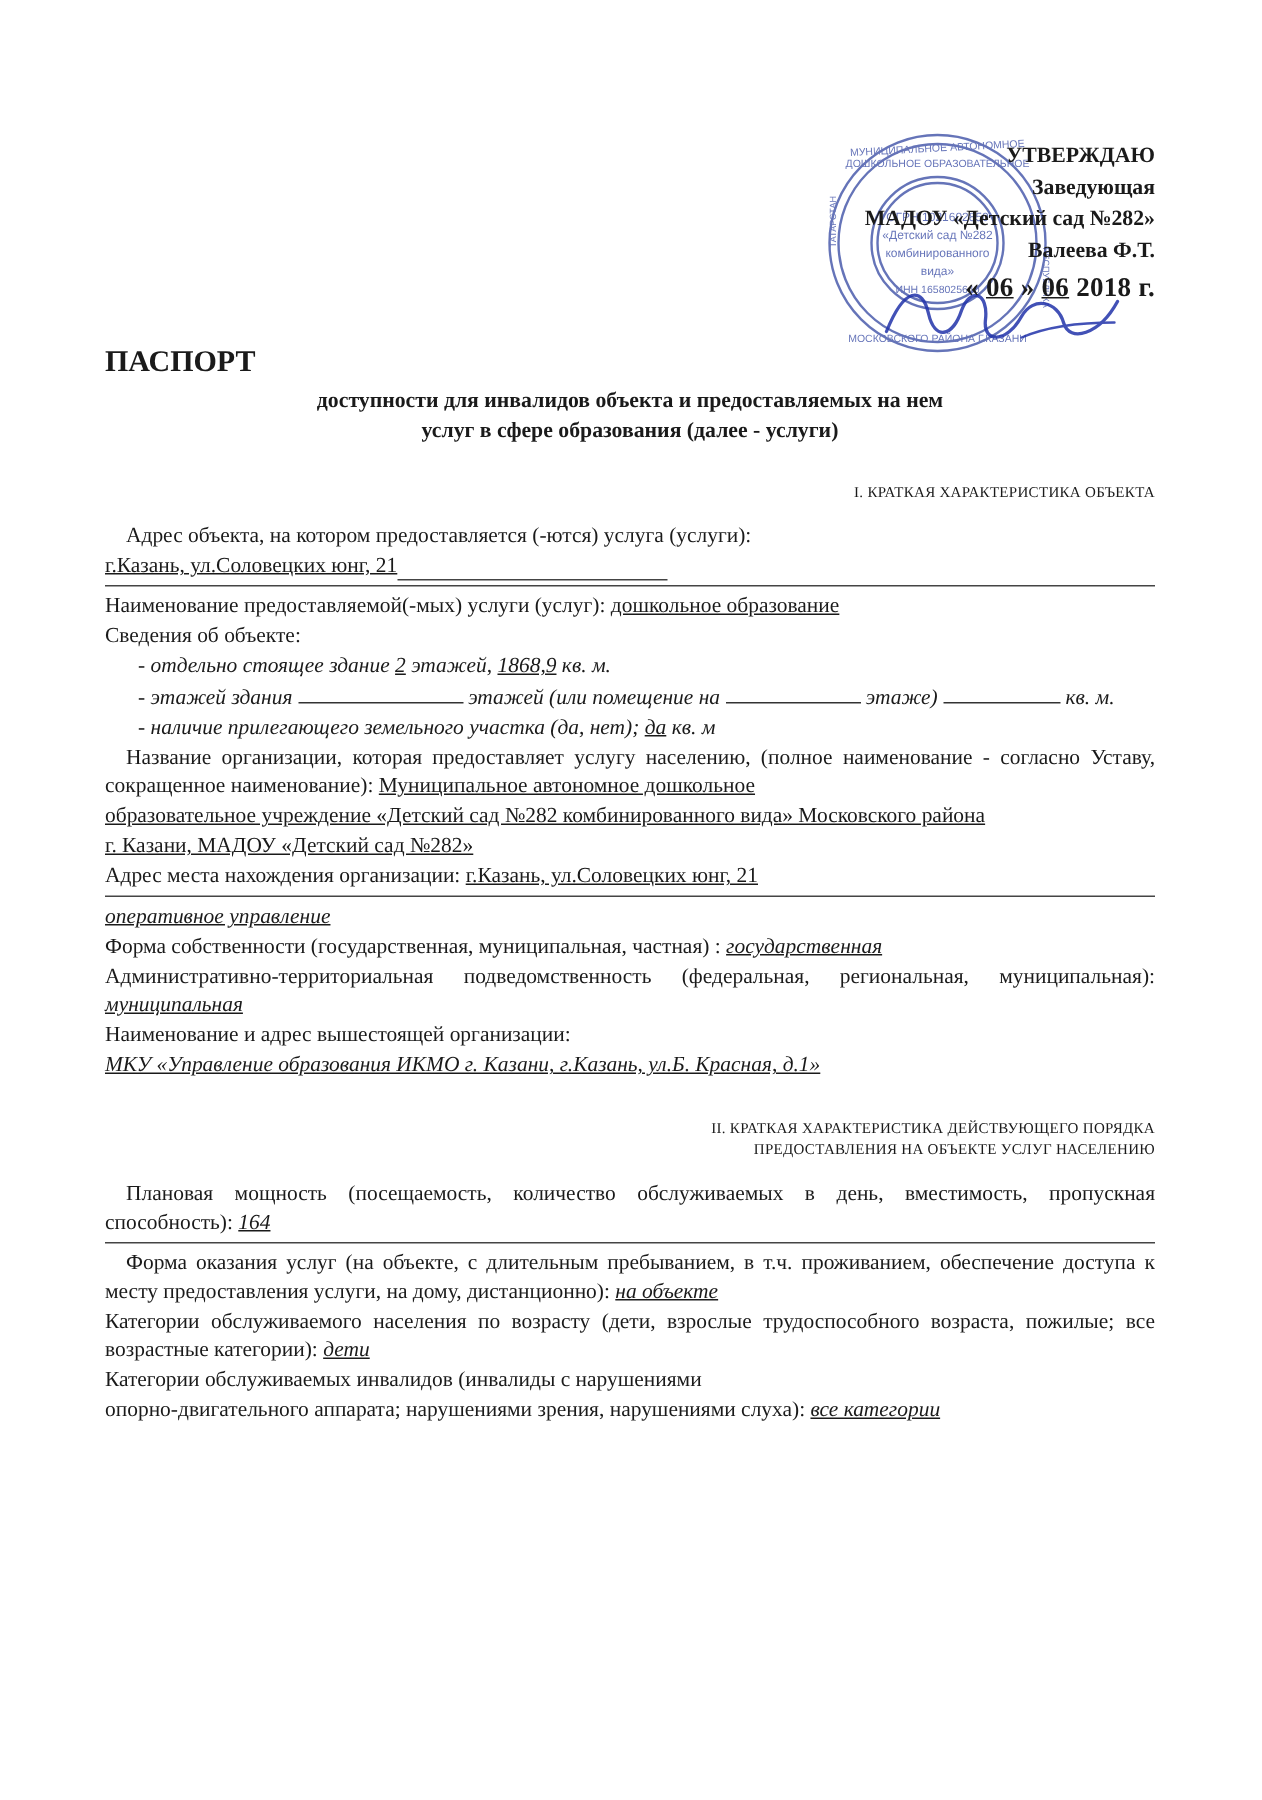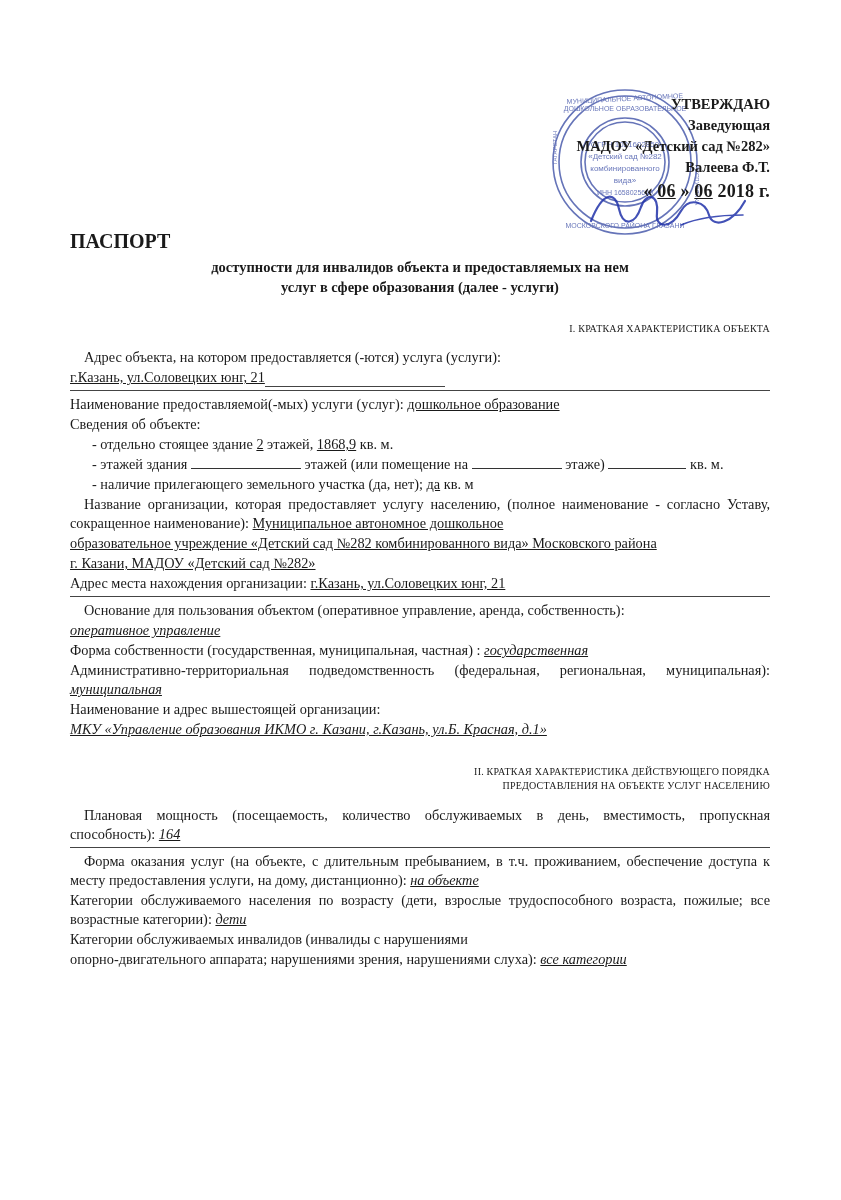--- a/index.html
+++ b/index.html
@@ -112,21 +112,21 @@
     border-top: 1px solid #444;
     margin: 3px 0 4px 0;
     height: 0;
   }
   .tail-rule {
     display: inline-block;
     border-bottom: 1px solid #444;
     height: 12px;
     vertical-align: bottom;
   }
-  .sub { padding-left: 22px; }
+  .sub { padding-left: 22px; font-style: italic; }
 </style>
 </head>
 <body>
 
 <div class="page">
 
   <svg class="stamp" viewBox="0 0 160 155">
     <g fill="none" stroke="#2b3f9e" stroke-width="1.6">
       <circle cx="80" cy="77" r="72"></circle>
       <circle cx="80" cy="77" r="66"></circle>
@@ -224,23 +224,20 @@
     <p class="line">
       <span class="val">г. Казани, МАДОУ «Детский сад №282»</span>
     </p>
 
     <p class="line">
       <span>Адрес места нахождения организации:</span>
       <span class="val">г.Казань, ул.Соловецких юнг, 21</span>
     </p>
     <hr class="fullrule">
 
-    <p class="line just indent">
-      <span>Основание   для   пользования   объектом   (оперативное   управление,   аренда, собственность):</span>
-    </p>
     <p class="line">
       <span class="ital">оперативное управление</span>
     </p>
 
     <p class="line">
       <span>Форма собственности (государственная, муниципальная, частная) :</span>
       <span class="ital">государственная</span>
     </p>
 
     <p class="line just">

